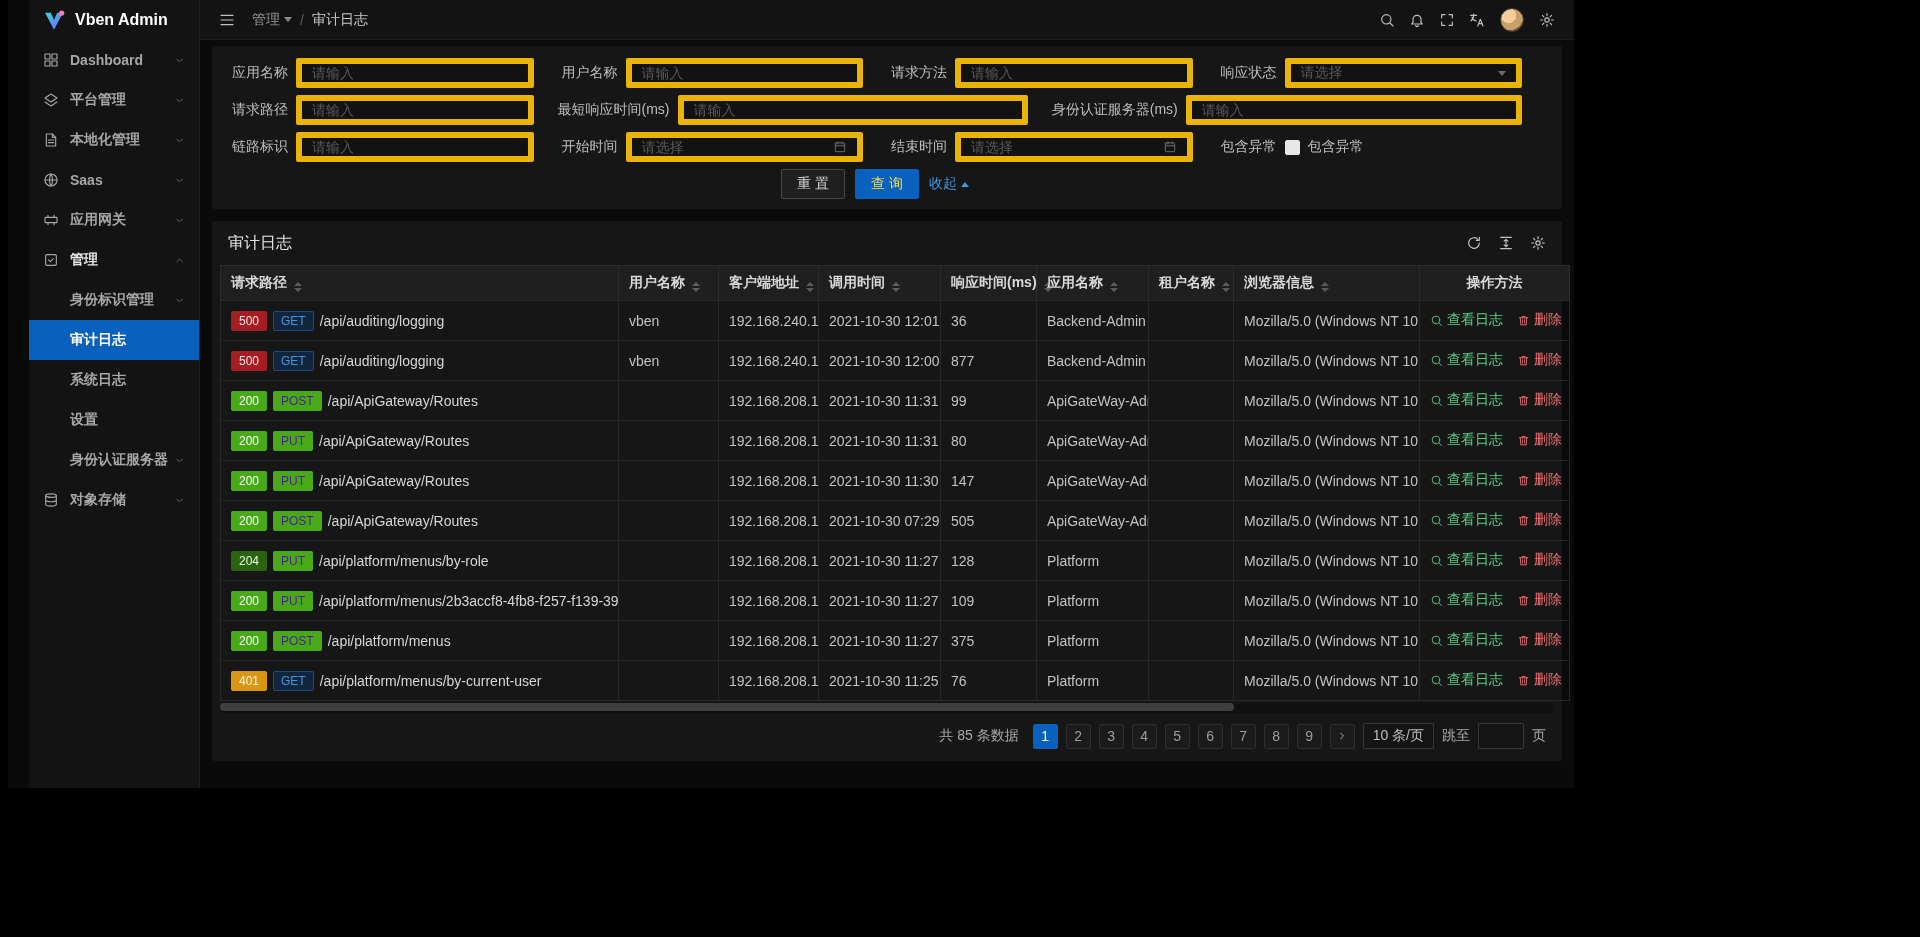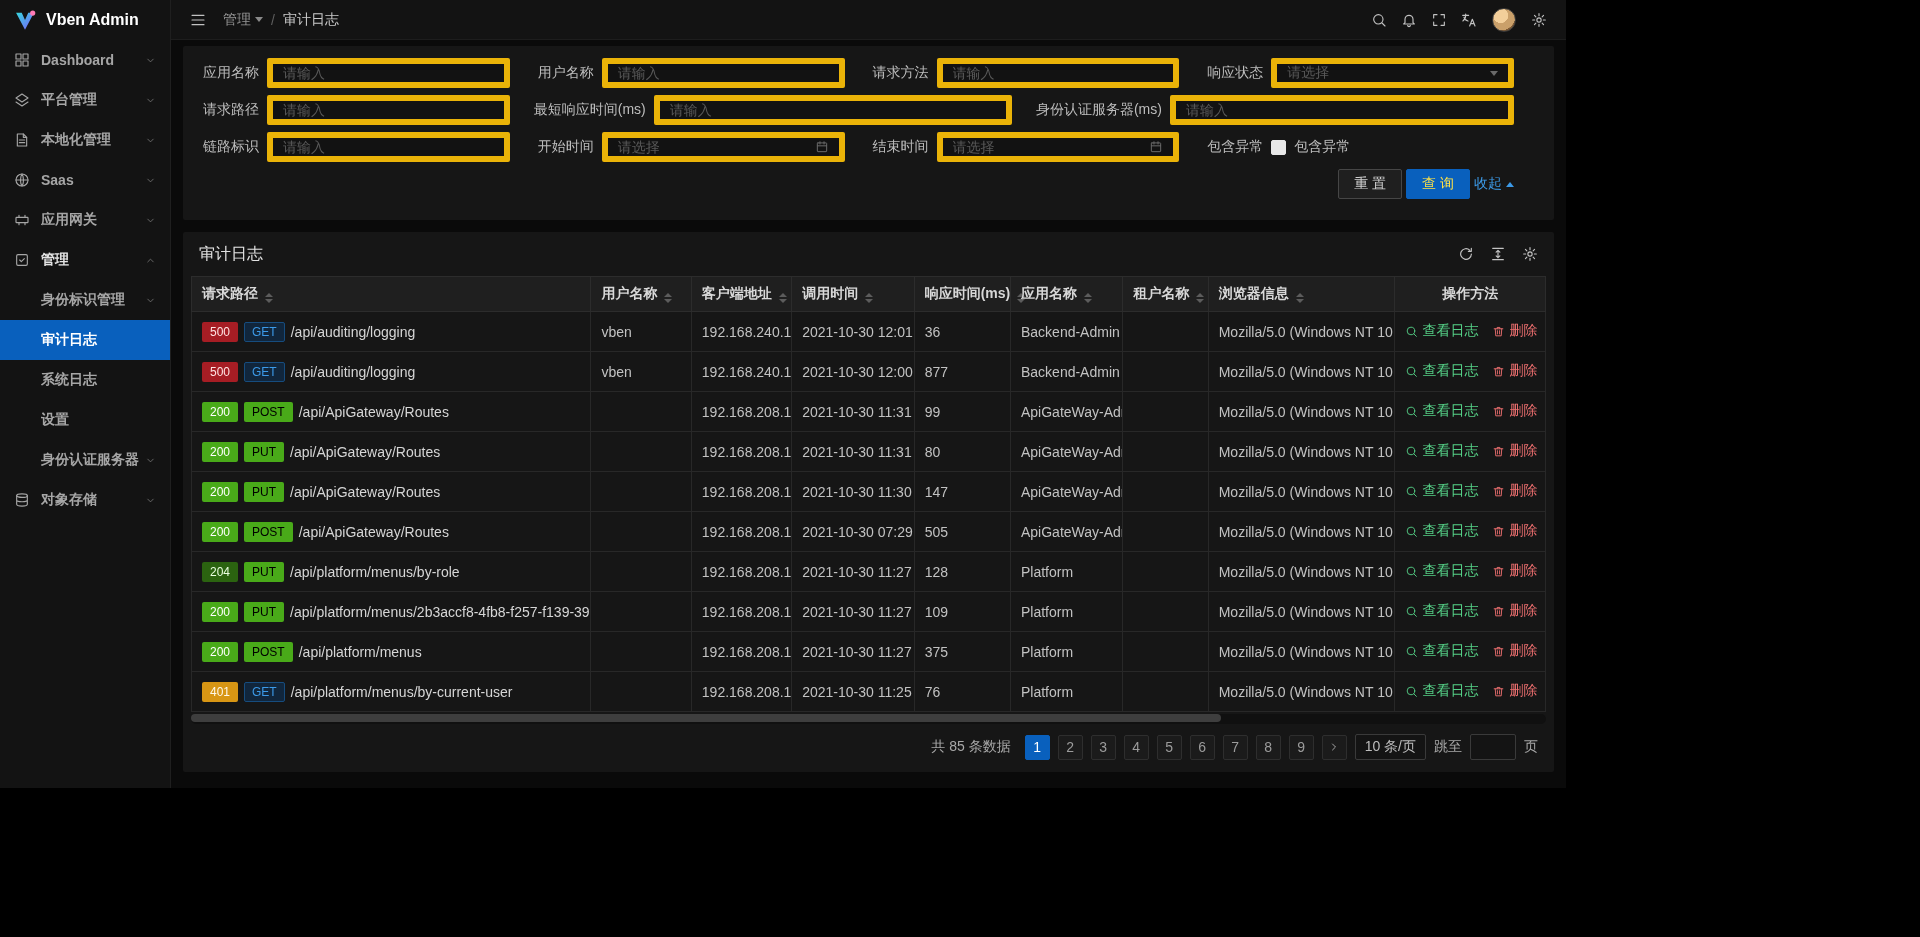--- a/index.html
+++ b/index.html
@@ -1,19 +1,19 @@
 <!DOCTYPE html>
 <html style="--primary: #0960bd; --link: #3c9ae8; --success: #55d187; --error: #ed6f6f; --tag-green: #49aa19; --tag-red: #a61d24; --tag-orange: #d89614;"><head>
 <meta charset="utf-8">
 <style>
   * { box-sizing: border-box; margin: 0; padding: 0; }
   html,body { width:1920px; height:937px; background:#000; overflow:hidden;
     font-family:"Liberation Sans","DejaVu Sans",sans-serif; }
-  .app { position:absolute; top:0; left:0; width:1566px; height:788px;
-    background:#0a0a0a; display:flex; }
+  .app { position:absolute; top:0; left:8px; width:1566px; height:788px;
+    background:#0a0a0a; display:flex;padding-left:21px; }
 
   
   .sidebar { width:171px; flex-shrink:0; background:#131313; border-right:1px solid #1f1f1f;
     display:flex; flex-direction:column; }
   .logo { height:40px; display:flex; align-items:center; gap:8px; padding:0 12px; cursor:pointer; }
   .logo-title { color:#fff; font-size:16px; font-weight:700; white-space:nowrap; }
   .menu { flex:1; overflow:hidden;font-weight:bold; }
   .menu-item, .submenu-item { height:40px; display:flex; align-items:center;
     padding:0 14px; color:#a6a6a6; font-size:14px; cursor:pointer; white-space:nowrap; }
   .menu-item .mi-icon { width:17px; height:17px; margin-right:10px; display:flex; align-items:center; color:#a6a6a6; }
@@ -53,22 +53,22 @@
     color:#cfcfcf; font-size:14px; }
   .control input::placeholder { color:#595959; }
   .control .placeholder { flex:1; color:#595959; font-size:14px; }
   .control .suffix { display:flex; color:#6a6a6a; margin-left:6px; }
   .caret-down { width:0; height:0; border-left:4px solid transparent; border-right:4px solid transparent;
     border-top:5px solid #6a6a6a; }
   .checkbox-wrap { display:flex; align-items:center; cursor:pointer; }
   .checkbox-box { width:15px; height:15px; background:#e8e8e8; border:1px solid #e8e8e8;
     border-radius:2px; margin-right:8px; }
   .cb-label { color:#bdbdbd; font-size:14px; }
-  .form-actions { display:flex; justify-content:flex-end; align-items:center; gap:4px;
-    margin:4px 24px 11px 0; }
+  .form-actions { display:flex; justify-content:center; align-items:center; gap:10px;
+    margin:4px 24px 0 0; }
   .btn { height:30px; padding:0 15px; border-radius:2px; font-size:14px; cursor:pointer;
     background:#1f1f1f; color:#d2d2d2; border:1px solid #464646; }
   .btn.primary { background:var(--primary,#0960bd); border-color:var(--primary,#0960bd); color:#fde047; }
   .collapse-link { display:flex; align-items:center; gap:4px; color:var(--link,#3c9ae8);
     font-size:14px; cursor:pointer; }
   .caret-up-blue { width:0; height:0; border-left:4px solid transparent; border-right:4px solid transparent;
     border-bottom:5px solid var(--link,#3c9ae8); }
 
   
   .table-card { margin-top:12px; padding-bottom:4px; }
@@ -88,21 +88,21 @@
   .sorter i { display:block; width:0; height:0; border-left:4px solid transparent; border-right:4px solid transparent; }
   .sorter .s-up { border-bottom:4px solid #5c5c5c; }
   .sorter .s-down { border-top:4px solid #5c5c5c; }
   .tag { display:inline-block; height:20px; line-height:18px; padding:0 7px; border-radius:2px;
     font-size:12px; margin-right:6px; border:1px solid transparent; vertical-align:middle; }
   .tag.st-ok   { background:var(--tag-green,#49aa19); color:#fff; }
   .tag.st-204  { background:#2b6310; color:#eaffe0; }
   .tag.st-err  { background:var(--tag-red,#a61d24); color:#ffe3e3; }
   .tag.st-warn { background:var(--tag-orange,#d89614); color:#fff8e8; }
   .tag.m-get   { background:#11263c; color:var(--link,#3c9ae8); border-color:#164c7e; }
-  .tag.m-post, .tag.m-put { background:var(--tag-green,#49aa19); color:#000000; }
+  .tag.m-post, .tag.m-put { background:var(--tag-green,#49aa19); color:#4c1d95; }
   .path-text { color:#d6d6d6; vertical-align:middle; }
   .op-btn { display:inline-flex; align-items:center; gap:4px; font-size:14px; cursor:pointer; }
   .op-view { color:var(--success,#55d187); margin-right:14px; }
   .op-del { color:var(--error,#ed6f6f); }
   .hscroll { height:10px; margin:2px 8px 0; background:#101010; border-radius:5px; }
   .hscroll .thumb { width:76%; height:8px; margin-top:1px; background:#3e3e3e; border-radius:4px; cursor:pointer; }
 
   
   .pagination { display:flex; justify-content:flex-end; align-items:center; gap:8px;
     padding:10px 16px 8px; font-size:14px; color:#9c9c9c; }

